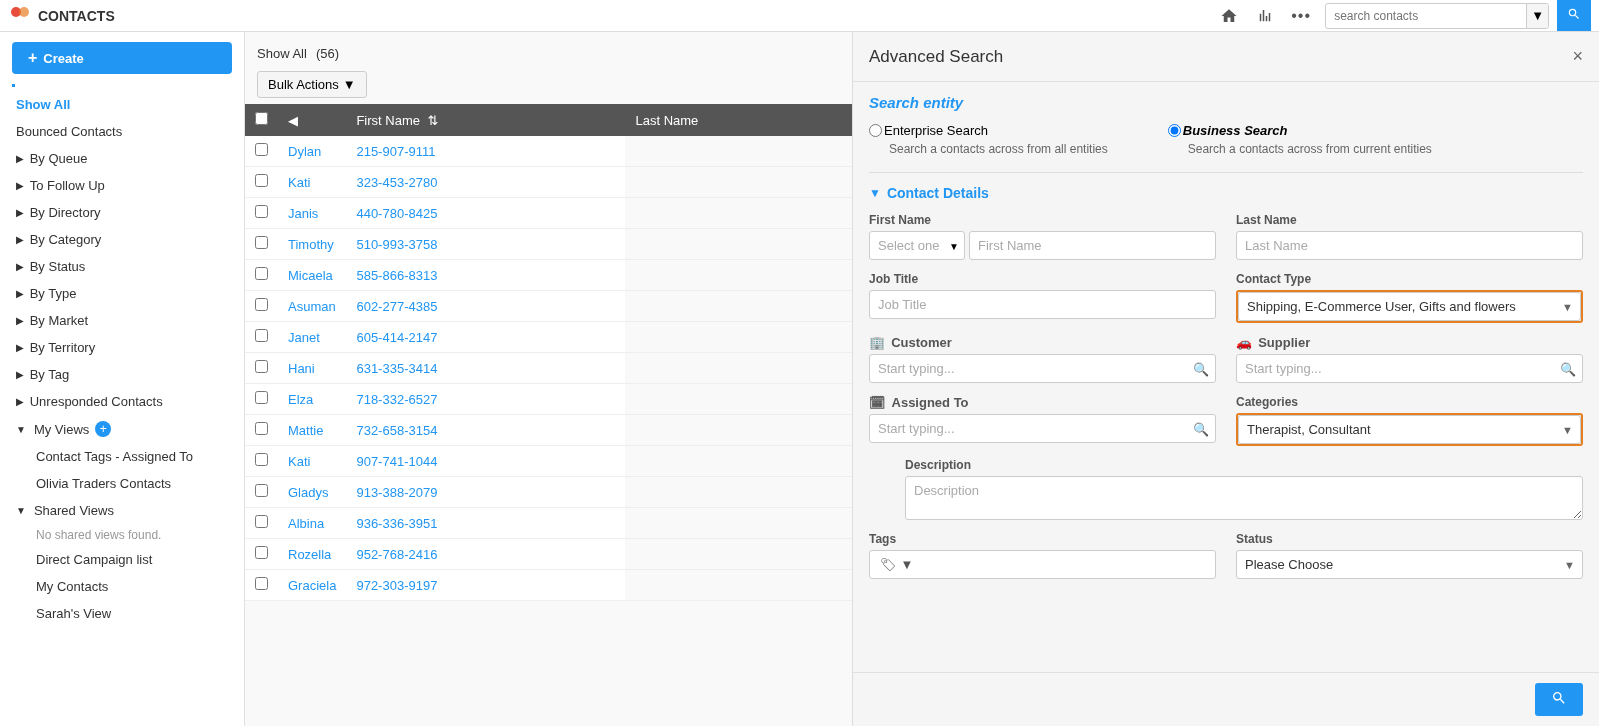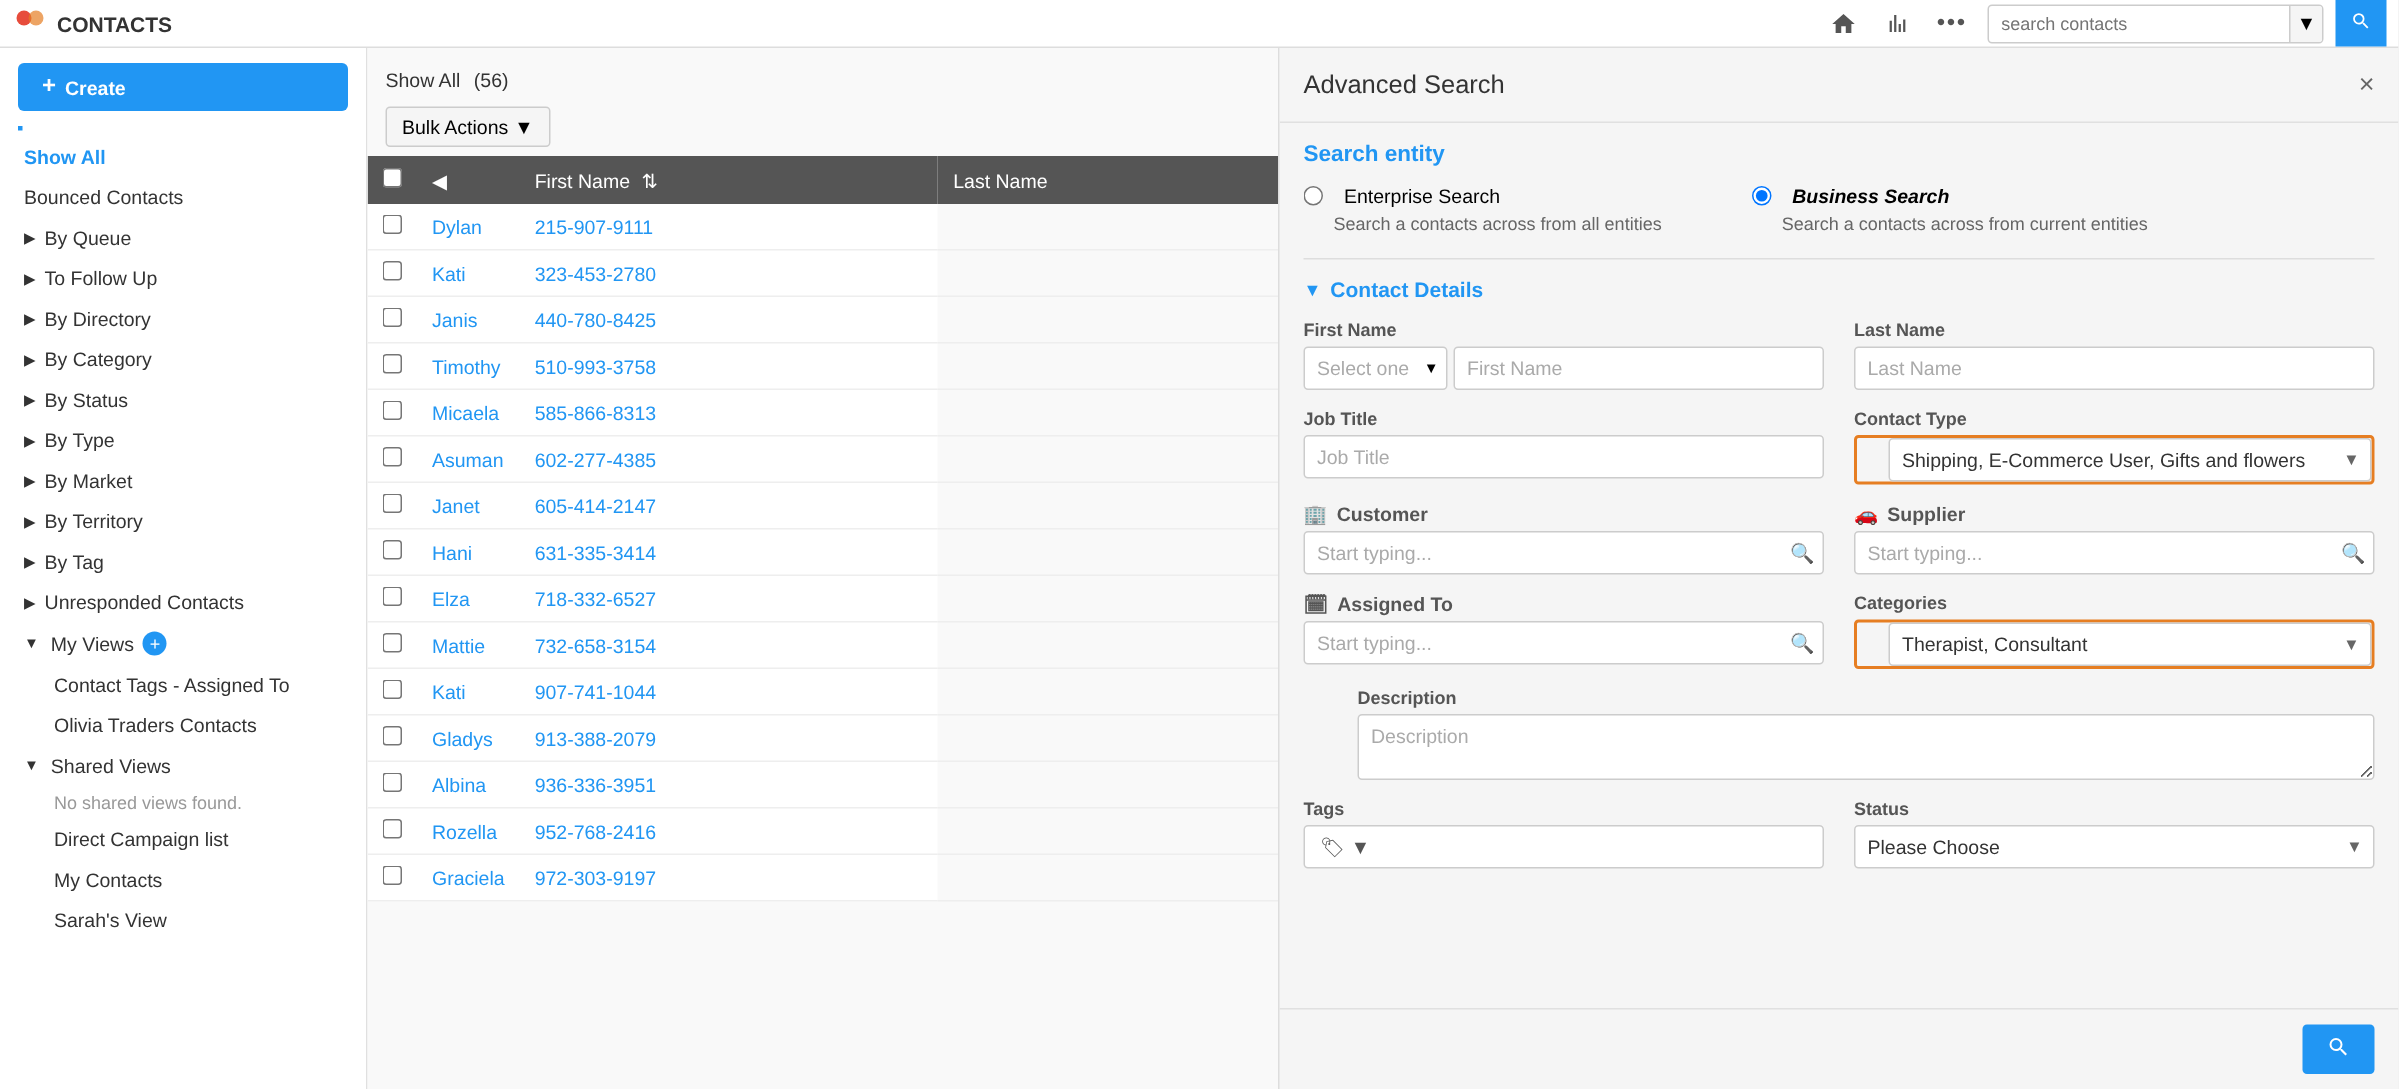--- a/index.html
+++ b/index.html
@@ -77,24 +77,24 @@
     }
     .adv-search-header {
       display: flex; align-items: center; justify-content: space-between;
       padding: 14px 16px; background: #f5f5f5; border-bottom: 1px solid #e0e0e0;
     }
     .adv-search-title { font-size: 17px; color: #333; font-weight: normal; }
     .adv-close-btn { background: none; border: none; font-size: 18px; cursor: pointer; color: #666; }
     .adv-search-body { padding: 12px 16px; }
 
     
-    .search-entity-title { color: #2196F3; font-size: 15px; font-weight: bold; margin-bottom: 12px; }
+    .search-entity-title { color: #2196F3; font-size: 15px; font-weight: bold; margin-bottom: 12px; font-style: italic; }
     .search-entity-row { display: flex; gap: 60px; margin-bottom: 16px; }
     .search-entity-option { display: flex; flex-direction: column; gap: 4px; }
-    .search-entity-option label { display: flex; align-items: center; gap: 14px; cursor: pointer; font-size: 13px; }
+    .search-entity-option label { display: flex; align-items: center; gap: 2px; cursor: pointer; font-size: 13px; }
     .search-entity-option .desc { color: #666; font-size: 12px; margin-left: 20px; }
 
     
     .section-title-row { display: flex; align-items: center; gap: 6px; margin-bottom: 12px; }
     .section-chevron { color: #2196F3; font-size: 12px; cursor: pointer; }
     .section-title { color: #2196F3; font-size: 14px; font-weight: bold; }
 
     .form-grid { display: grid; grid-template-columns: 1fr 1fr; gap: 12px 20px; }
     .form-group { display: flex; flex-direction: column; gap: 4px; }
     .form-label { color: #555; font-size: 12px; font-weight: bold; }
@@ -112,21 +112,21 @@
       position: absolute; right: 8px; top: 50%; transform: translateY(-50%);
       pointer-events: none; color: #666; font-size: 11px;
     }
     .first-name-row { display: flex; gap: 4px; align-items: center; }
     .first-name-select-wrap { position: relative; flex-shrink: 0; }
     .first-name-select { border: 1px solid #ccc; border-radius: 3px; padding: 6px 8px; background: #fff; appearance: none; outline: none; cursor: pointer; font-size: 13px; color: #aaa; padding-right: 24px; }
     .first-name-input { flex: 1; border: 1px solid #ccc; border-radius: 3px; padding: 6px 8px; background: #fff; font-size: 13px; color: #333; outline: none; }
     .first-name-input::placeholder { color: #aaa; }
 
     
-    .highlighted { border: 2px solid #e67e22 !important; border-radius: 3px; padding-left: 21px; }
+    .highlighted { border: 2px solid #e67e22 !important; border-radius: 3px; }
 
     
     .entity-row { display: grid; grid-template-columns: 1fr 1fr; gap: 12px 20px; margin-bottom: 8px; }
     .entity-group { display: flex; flex-direction: column; gap: 4px; }
     .entity-label { color: #555; font-size: 12px; font-weight: bold; display: flex; align-items: center; gap: 6px; }
     .search-input-wrap { position: relative; }
     .search-input-wrap input { width: 100%; border: 1px solid #ccc; border-radius: 3px; padding: 6px 8px; font-size: 13px; outline: none; background: #fff; }
     .search-input-wrap input::placeholder { color: #aaa; }
     .search-icon-btn { position: absolute; right: 6px; top: 50%; transform: translateY(-50%); background: none; border: none; cursor: pointer; color: #666; font-size: 13px; }
 

